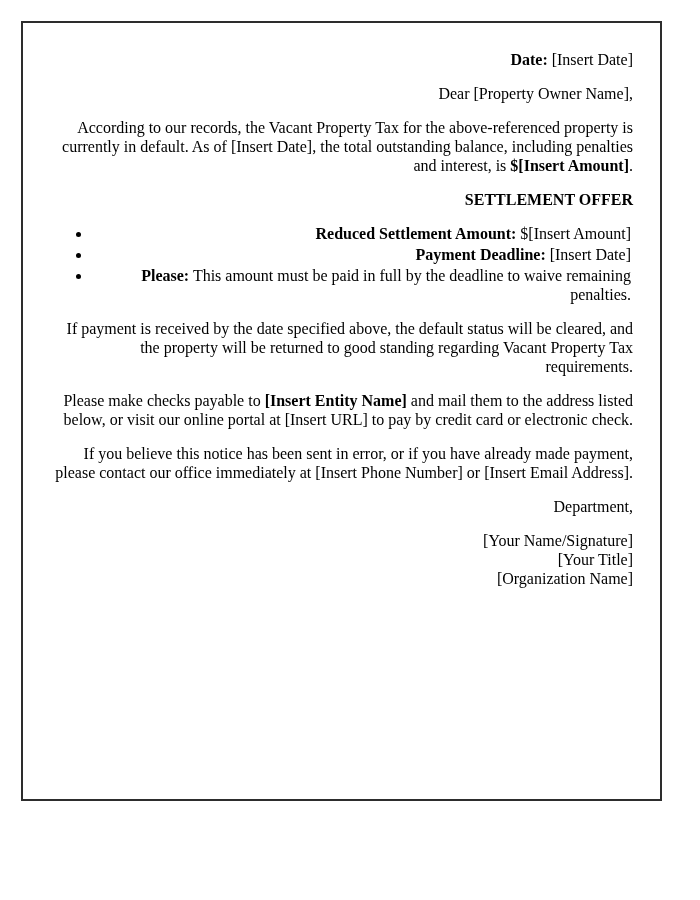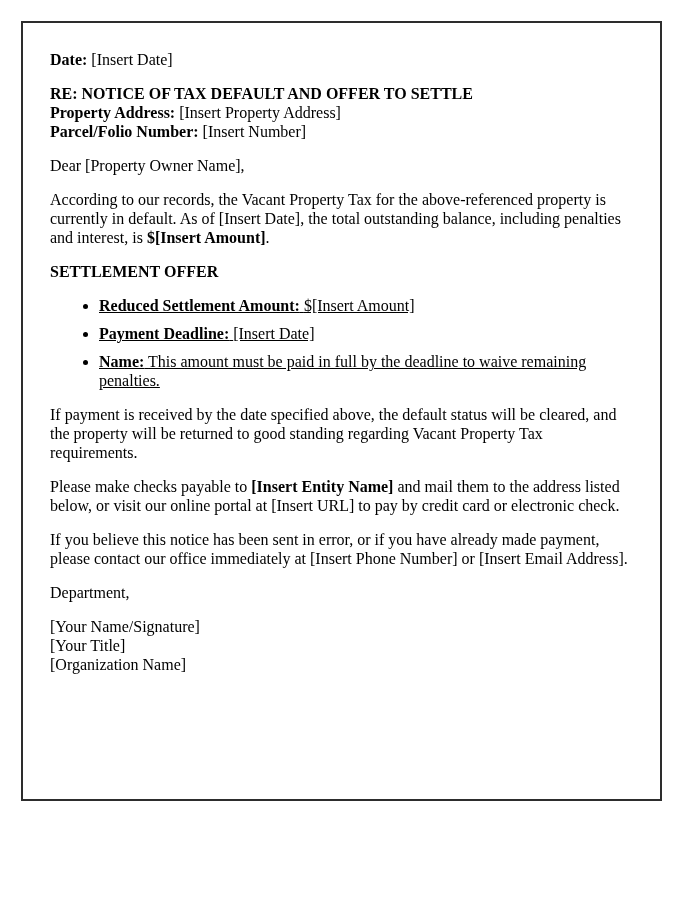--- a/index.html
+++ b/index.html
@@ -15,63 +15,58 @@
   .letter-frame {
     position: absolute;
     left: 21px;
     top: 21px;
     width: 641px;
     height: 780px;
     border: 2px solid #2d2d2d;
     background: #ffffff;
     padding: 12px 27px 18px 27px;
     overflow: hidden;
+    text-align: right;
   }
   .letter-frame p,
   .letter-frame ul {
     margin: 15px 0;
     font-size: 16px;
     line-height: 19px;
   }
   .letter-frame ul {
     padding-left: 40px;
   }
   .letter-frame li {
-    margin: 9px;
+    margin: 2px;
     padding: 0;
-    text-decoration: underline;
   }
   strong, .b { font-weight: bold; }
   .line { display: block; }
 </style>
 </head>
 <body>
 
 <div class="letter-frame">
 
   <p><strong>Date:</strong> <span>[Insert Date]</span></p>
 
-  <p>
-    <strong class="line">RE: NOTICE OF TAX DEFAULT AND OFFER TO SETTLE</strong>
-    <span class="line"><strong>Property Address:</strong> <span>[Insert Property Address]</span></span>
-    <span class="line"><strong>Parcel/Folio Number:</strong> <span>[Insert Number]</span></span>
-  </p>
 
   <p>Dear [Property Owner Name],</p>
 
   <p><span>According to our records, the Vacant Property Tax for the above-referenced property is currently in default. As of [Insert Date], the total outstanding balance, including penalties and interest, is </span><strong>$[Insert Amount]</strong><span>.</span></p>
 
 
   <p><strong>SETTLEMENT OFFER</strong></p>
 
 
   <ul>
     <li><strong>Reduced Settlement Amount:</strong> <span>$[Insert Amount]</span></li>
     <li><strong>Payment Deadline:</strong> <span>[Insert Date]</span></li>
-    <li><strong>Name:</strong> <span>This amount must be paid in full by the deadline to waive remaining penalties.</span></li>
+    <li><strong>Please:</strong> <span>This amount must be paid in full by the deadline to waive remaining penalties.</span></li>
   </ul>
 
   <p>If payment is received by the date specified above, the default status will be cleared, and the property will be returned to good standing regarding Vacant Property Tax requirements.</p>
 
   <p><span>Please make checks payable to </span><strong>[Insert Entity Name]</strong><span> and mail them to the address listed below, or visit our online portal at [Insert URL] to pay by credit card or electronic check.</span></p>
 
   <p>If you believe this notice has been sent in error, or if you have already made payment, please contact our office immediately at [Insert Phone Number] or [Insert Email Address].</p>
 
   <p>Department,</p>
 

